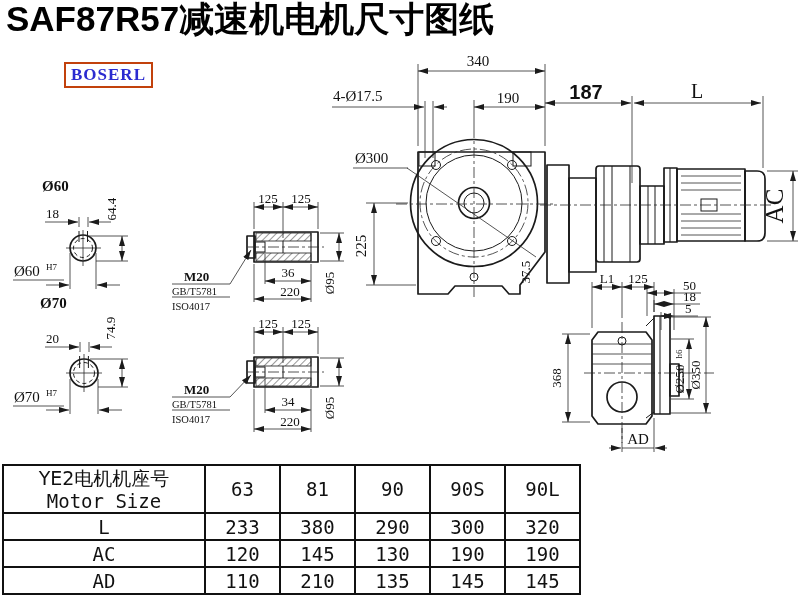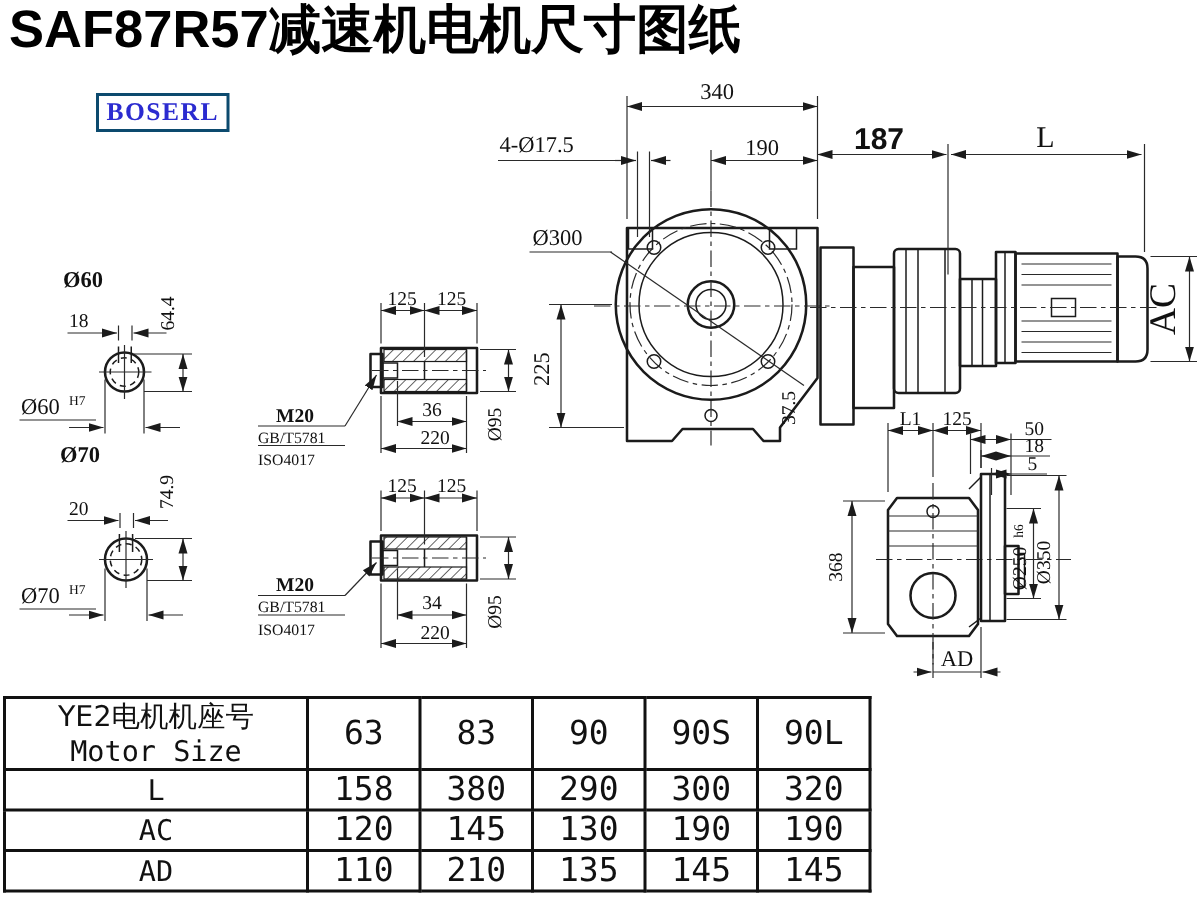--- a/index.html
+++ b/index.html
@@ -1,18 +1,18 @@
 <!DOCTYPE html>
 <html><head>
 <meta charset="utf-8">
 <style>
   html,body{margin:0;padding:0;background:#fff;}
   body{width:800px;height:610px;position:relative;font-family:"Liberation Sans","DejaVu Sans",sans-serif;overflow:hidden;}
   #title{position:absolute;left:6px;top:-4px;font-size:35px;font-weight:bold;color:#000;letter-spacing:0px;white-space:nowrap;}
-  #logo{position:absolute;left:64px;top:62px;border:2px solid #0c4a6e;padding:1px 5px;background:#fff;}
+  #logo{position:absolute;left:64px;top:62px;border:2px solid #c2410c;padding:1px 5px;background:#fff;}
   #logo span{font-family:"Liberation Serif","DejaVu Serif",serif;font-size:17px;font-weight:bold;color:#2b2bd0;letter-spacing:1px;}
   svg{position:absolute;left:0;top:0;}
   .s1{stroke:#1b1b1b;stroke-width:1.7;fill:none;stroke-linejoin:round;}
   .s2{stroke:#1b1b1b;stroke-width:1;fill:none;}
   .s3{stroke:#2a2a2a;stroke-width:0.8;fill:none;}
   .cl{stroke:#2a2a2a;stroke-width:0.8;fill:none;stroke-dasharray:11 3 3 3;}
   .dash{stroke:#1b1b1b;stroke-width:1;fill:none;stroke-dasharray:4 3;}
   text{fill:#111;}
   .d{font:13px "Liberation Serif","DejaVu Serif",serif;}
   .d2{font:15px "Liberation Serif","DejaVu Serif",serif;}
@@ -22,21 +22,21 @@
   .big187{font:bold 20px "Liberation Sans","DejaVu Sans",sans-serif;}
   .bigL{font:20px "Liberation Serif","DejaVu Serif",serif;}
   .bigAC{font:25px "Liberation Serif","DejaVu Serif",serif;}
   .sup{font:9px "Liberation Serif","DejaVu Serif",serif;}
   #spec-table{position:absolute;left:2px;top:464px;border-collapse:collapse;table-layout:fixed;width:574px;}
   #spec-table td,#spec-table th{border:2px solid #111;text-align:center;vertical-align:middle;padding:0;color:#111;font-weight:normal;}
   #spec-table .hdr{height:44px;}
   #spec-table .row{height:27px;}
   .cn{font-family:"DejaVu Sans","Liberation Sans",sans-serif;font-size:19px;line-height:24px;}
   .en{font-family:"DejaVu Sans Mono","Liberation Mono",monospace;font-size:19px;line-height:22px;}
-  .num{font-family:"DejaVu Sans Mono","Liberation Mono",monospace;font-size:22px;}
+  .num{font-family:"DejaVu Sans Mono","Liberation Mono",monospace;font-size:19px;}
   .c0{width:200px;}.cw{width:73px;}
 </style>
 </head>
 <body>
 
 <div id="title">SAF87R57减速机电机尺寸图纸</div>
 <div id="logo"><span>BOSERL</span></div>
 
 <svg width="800" height="465" viewBox="0 0 800 465">
   <defs>
@@ -327,28 +327,28 @@
 </svg>
 
 <table id="spec-table">
   <tbody>
       <tr class="hdr">
     <th class="c0">
       <div class="cn">YE2电机机座号</div>
       <div class="en">Motor Size</div>
     </th>
     <th class="cw num">63</th>
-    <th class="cw num">83</th>
+    <th class="cw num">81</th>
     <th class="cw num">90</th>
     <th class="cw num">90S</th>
     <th class="cw num">90L</th>
   </tr>
   <tr class="row">
     <td class="en">L</td>
-    <td class="num">158</td>
+    <td class="num">233</td>
     <td class="num">380</td>
     <td class="num">290</td>
     <td class="num">300</td>
     <td class="num">320</td>
   </tr>
   <tr class="row">
     <td class="en">AC</td>
     <td class="num">120</td>
     <td class="num">145</td>
     <td class="num">130</td>

